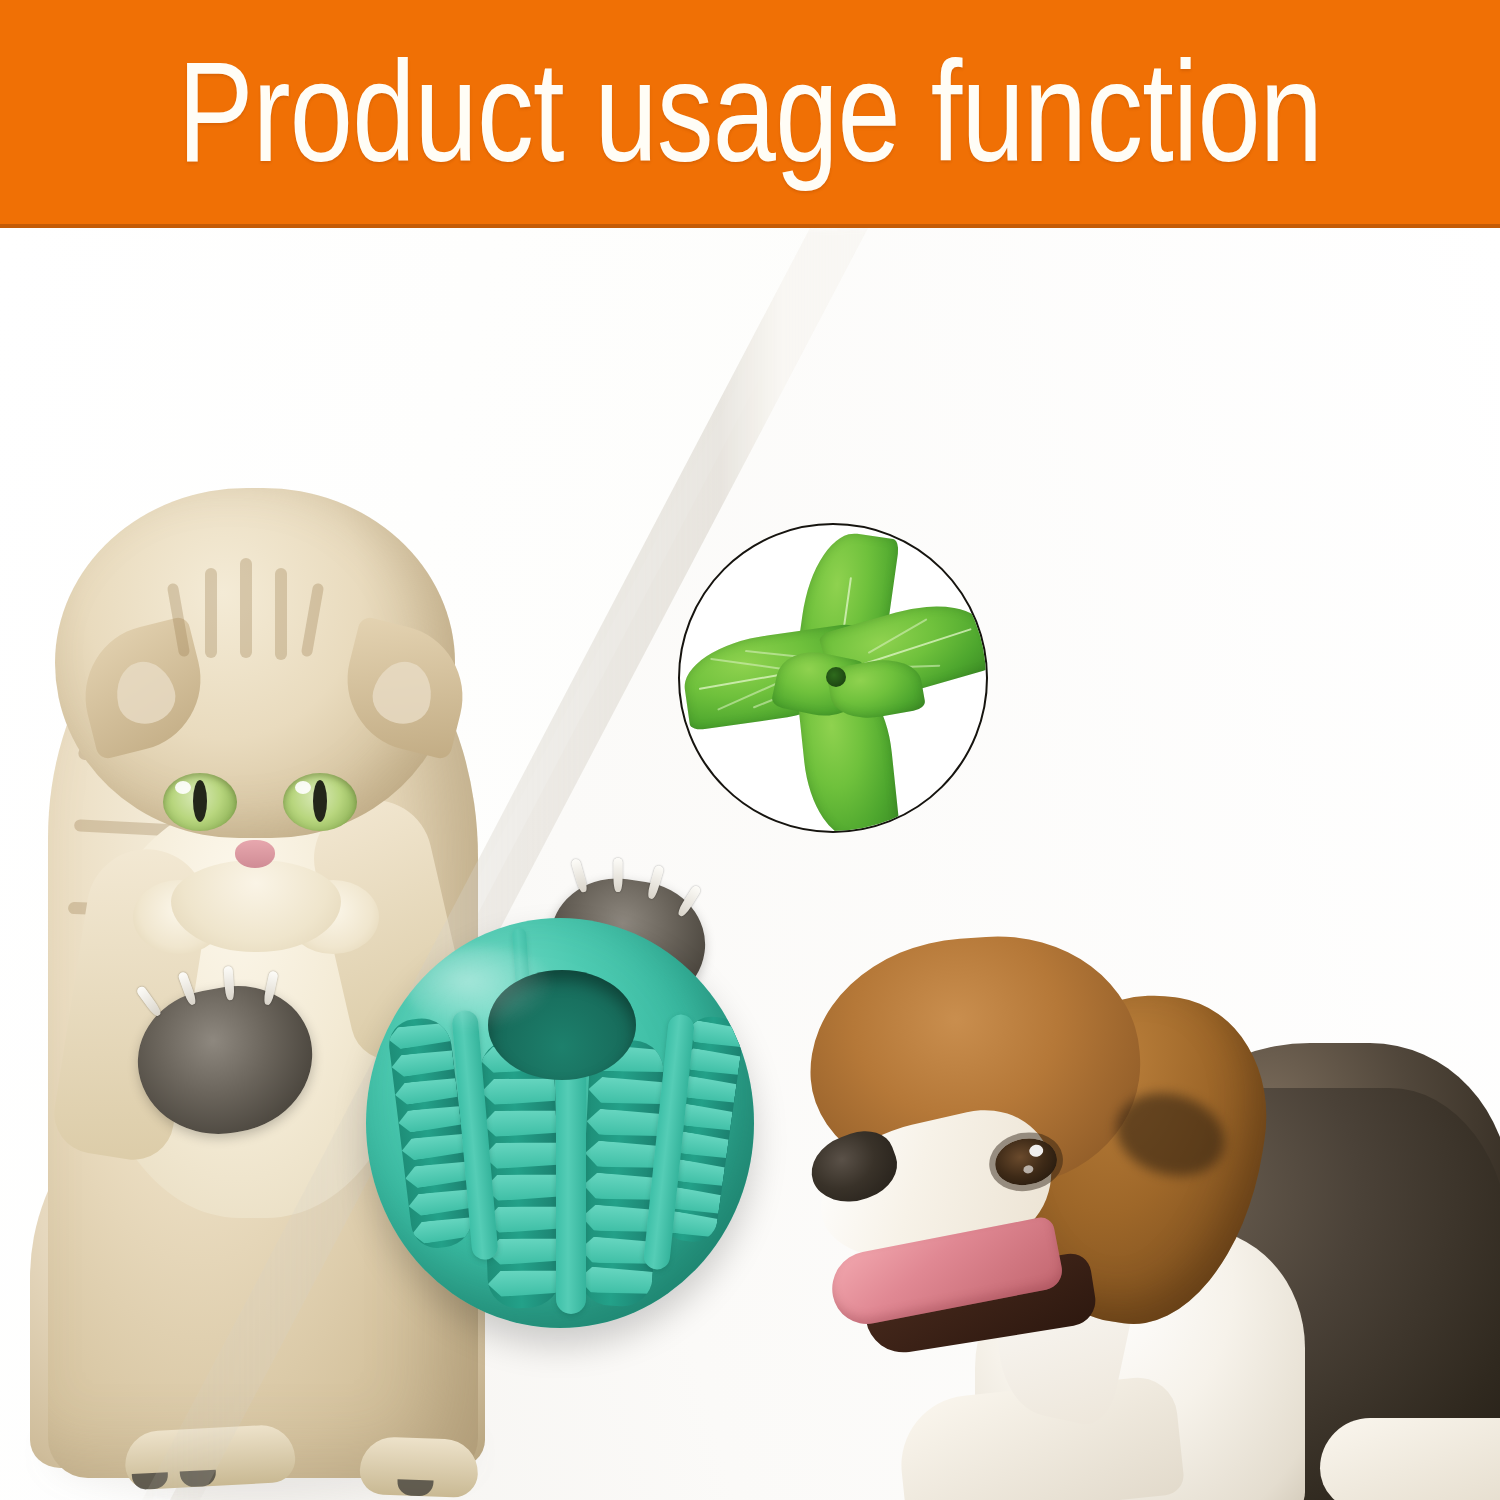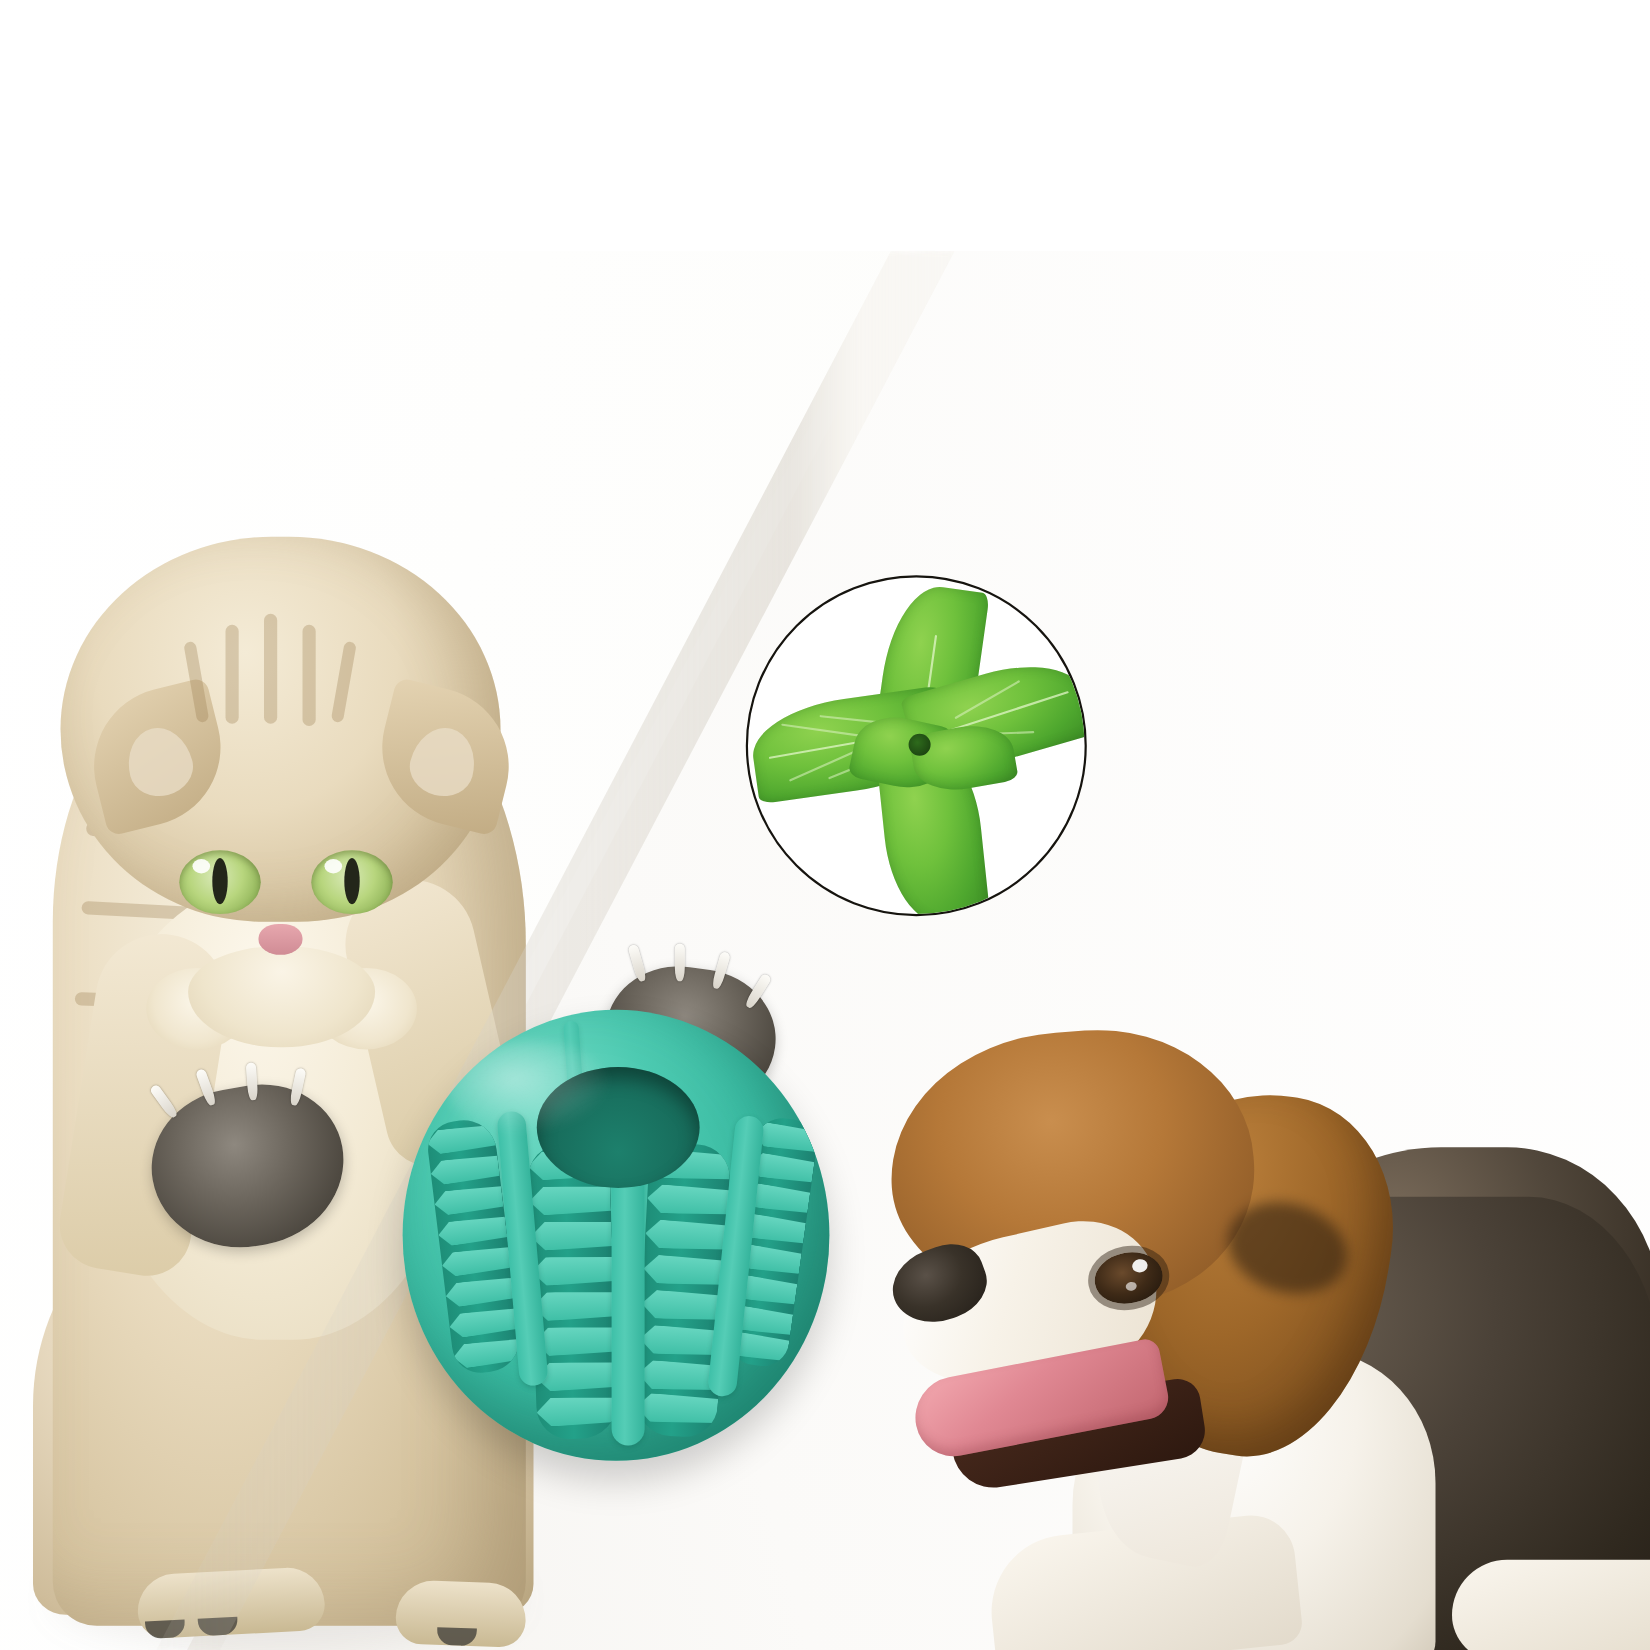--- a/index.html
+++ b/index.html
@@ -310,20 +310,24 @@
     border-radius:60px 20px 18px 50px;
     background:linear-gradient(160deg,#FAF6EE,#E5DDCD);
   }
   .shadow-soft{position:absolute;border-radius:50%;background:rgba(120,110,95,.10);filter:blur(16px);}
 </style>
 </head>
 <body>
 
 <div id="stage">
 
+  <div id="banner" style="background: rgb(240, 112, 5);">
+    <div id="banner-title" style="color: rgb(255, 253, 246);">Product usage function</div>
+    <div id="banner-underline" style="background: rgb(196, 91, 6);"></div>
+  </div>
 
   <div id="collage">
 
     <div id="cat-panel"></div>
     <div id="dog-panel"></div>
 
     <div id="cat">
       <div class="shadow-soft" style="left:20px;top:1080px;width:420px;height:90px;"></div>
 
       <div id="cat-haunch"></div>

